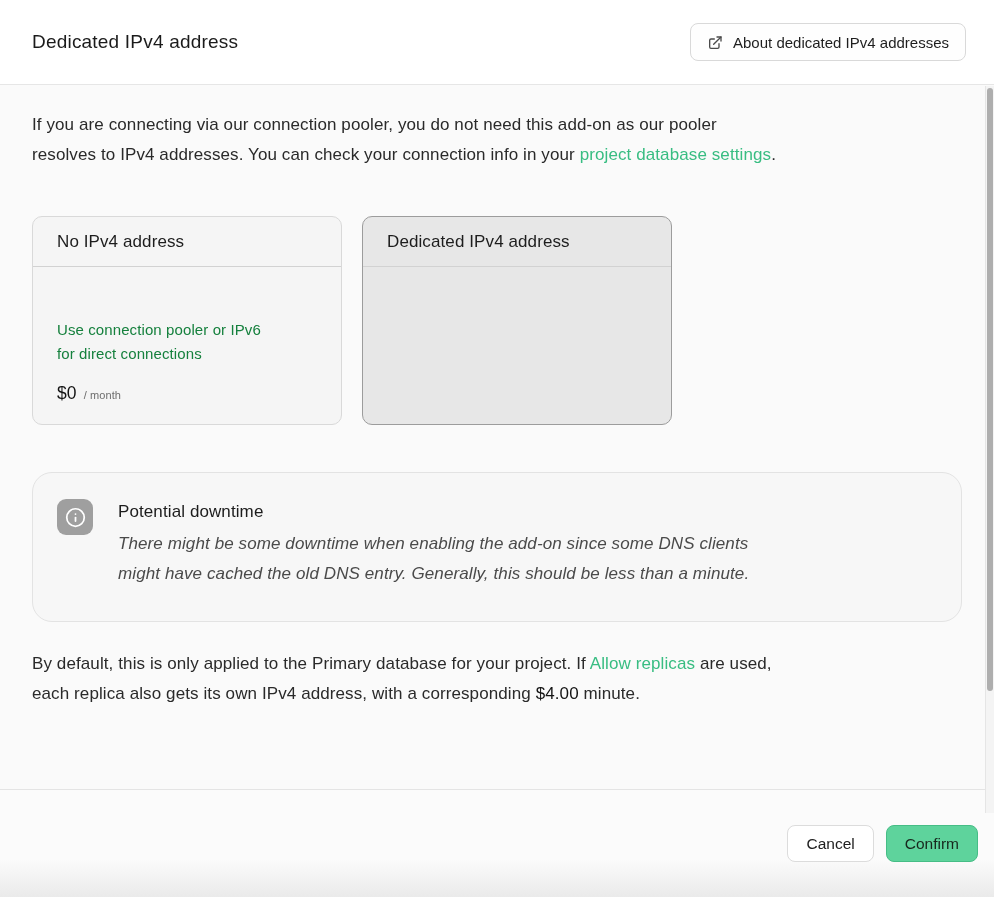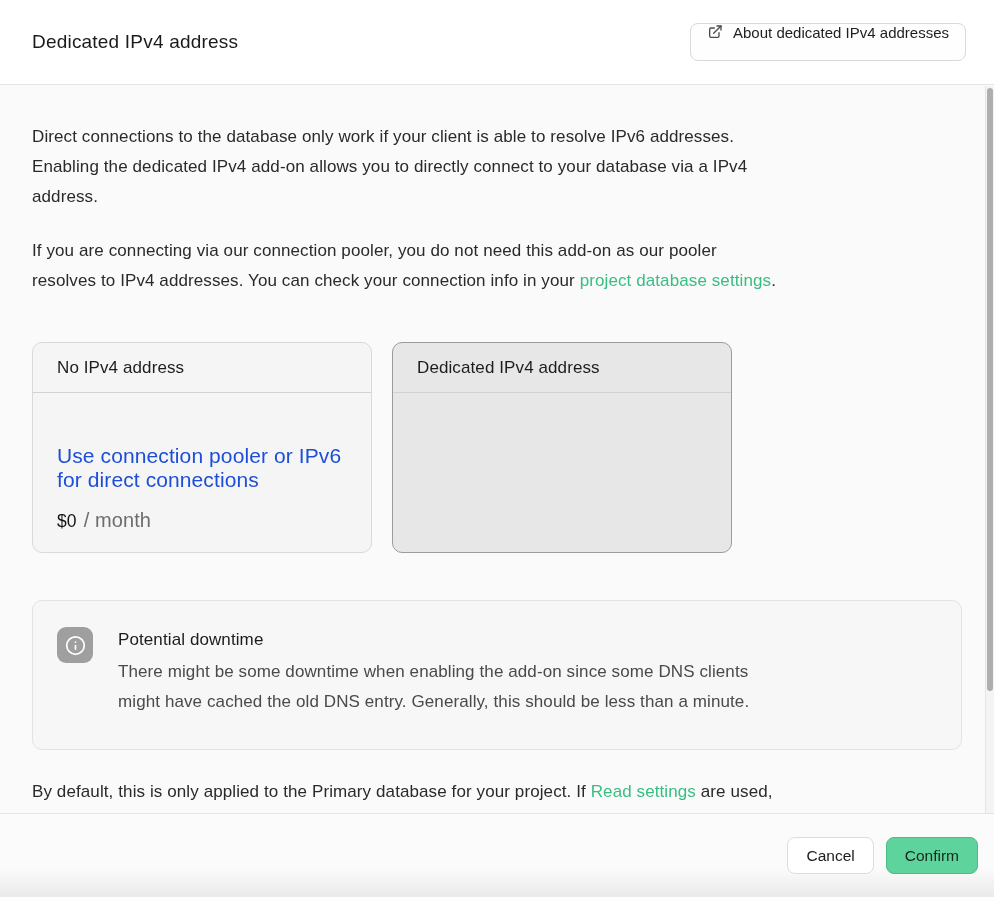--- a/index.html
+++ b/index.html
@@ -14,72 +14,72 @@
 
   
   .hdr {
     position:absolute; top:0; left:0; right:0; height:85px;
     background:#ffffff; border-bottom:1px solid #e6e6e6;
     display:flex; align-items:center; justify-content:space-between;
     padding:0 28px 0 32px; z-index:3;
   }
   .hdr h1 { font-size:19px; font-weight:500; color:#1b1b1b; letter-spacing:.2px; }
   .about-btn {
-    display:flex; align-items:flex-start; gap:10px;
-    height:38px; padding:0 16px;
+    display:flex; align-items:flex-end; gap:10px;
+    height:38px; padding:9px 16px;
     background:#fefefe; border:1px solid #d9d9d9; border-radius:8px;
     font-family:inherit; font-size:15px; color:#1e1e1e; cursor:pointer;
   }
   .about-btn svg { width:16px; height:16px; stroke:#4b4b4b; }
 
   
   .content {
     position:absolute; top:86px; left:0; right:0; height:727px;
     padding:0 32px; overflow:hidden;
   }
   .para { font-size:17px; line-height:30px; color:#2a2a2a; }
   .p1 { margin-top:36px; }
   .p2 { margin-top:24px; }
   .p3 { margin-top:27px; }
 
   
   .cards { margin-top:46px; display:flex; gap:20px; }
   .card {
-    width:340px; border:1px solid #d9d9d9; border-radius:10px;
+    width:310px; border:1px solid #d9d9d9; border-radius:10px;
     background:#f5f5f5; overflow:hidden; cursor:pointer;
   }
   .card.selected { background:#e7e7e7; border-color:#9c9c9c; }
   .card-h {
     padding:15px 24px 14px; font-size:17px; color:#1d1d1d;
     border-bottom:1px solid #d2d2d2;
   }
   .card-b { padding:17px 24px 20px; }
-  .card-desc { font-size:21px; line-height:24px; color:#1d4ed8; }
+  .card-desc { font-size:15px; line-height:24px; color:#15803d; }
   .price { margin-top:17px; display:flex; align-items:baseline; }
   .amount { font-size:17.5px; font-weight:500; color:#141414; }
-  .suffix { font-size:20px; color:#6d6d6d; margin-left:7px; }
+  .suffix { font-size:11px; color:#6d6d6d; margin-left:7px; }
 
   
   .notice {
     margin-top:47px; display:flex; gap:25px;
-    background:#f7f7f7; border:1px solid #e3e3e3; border-radius:10px;
+    background:#f7f7f7; border:1px solid #e3e3e3; border-radius:20px;
     padding:22px 24px; min-height:150px;
   }
   .notice-icon {
     flex:0 0 36px; width:36px; height:36px; margin-top:4px;
     background:#9f9f9f; border-radius:9px;
     display:flex; align-items:center; justify-content:center;
   }
   .notice-icon svg { width:21px; height:21px; stroke:#ffffff; }
   .notice-title { font-size:17px; color:#1c1c1c; margin-top:7px; }
-  .notice-body { margin-top:7px; font-size:17px; line-height:30px; color:#4a4a4a; }
+  .notice-body { margin-top:7px; font-size:17px; line-height:30px; color:#4a4a4a;font-style:italic; }
 
   
   .ftr {
-    position:absolute; bottom:0; left:0; right:0; height:84px;
+    position:absolute; bottom:0; left:0; right:0; height:108px;
     border-top:1px solid #e4e4e4;
     background:linear-gradient(to bottom,#fbfbfb 0%,#fbfbfb 65%,#eaeaea 100%);
     display:flex; align-items:center; justify-content:flex-end;
     gap:12px; padding:16px 16px; z-index:3;
   }
   .btn {
     height:37px; padding:0 18px; border-radius:8px;
     font-family:inherit; font-size:15.5px; cursor:pointer;
   }
   .btn-cancel { background:#ffffff; border:1px solid #dcdcdc; color:#202020; }
@@ -111,23 +111,20 @@
         <polyline points="15 3 21 3 21 9"></polyline>
         <line x1="10" y1="14" x2="21" y2="3"></line>
       </svg>
     </span>
     <span>About dedicated IPv4 addresses</span>
   </button>
 </header>
 
 <div class="content">
 
-  <p class="para p1 pre">Direct connections to the database only work if your client is able to resolve IPv6 addresses.
-Enabling the dedicated IPv4 add-on allows you to directly connect to your database via a IPv4
-address.</p>
 
   <p class="para p2">
     <span class="pre">If you are connecting via our connection pooler, you do not need this add-on as our pooler
 resolves to IPv4 addresses. You can check your connection info in your </span><a class="link">project database settings</a><span>.</span>
   </p>
 
   <div class="cards">
 
     <div class="card">
       <div class="card-h">No IPv4 address</div>
@@ -156,21 +153,21 @@
       </svg>
     </div>
     <div>
       <div class="notice-title">Potential downtime</div>
       <div class="notice-body pre">There might be some downtime when enabling the add-on since some DNS clients
 might have cached the old DNS entry. Generally, this should be less than a minute.</div>
     </div>
   </div>
 
   <p class="para p3">
-    <span>By default, this is only applied to the Primary database for your project. If </span><a class="link">Read settings</a><span class="pre"> are used,
+    <span>By default, this is only applied to the Primary database for your project. If </span><a class="link">Allow replicas</a><span class="pre"> are used,
 each replica also gets its own IPv4 address, with a corresponding </span><span class="amount" style="font-size:17px">$4.00</span><span> minute.</span>
   </p>
 
 </div>
 
 <div class="scrollbar">
   <div class="scrollbar-thumb"></div>
 </div>
 
 <footer class="ftr">

